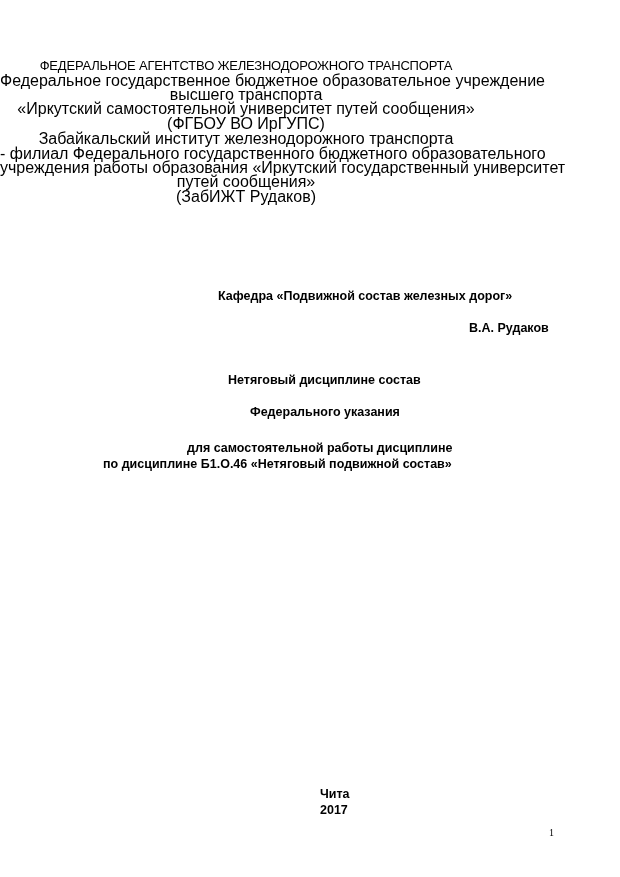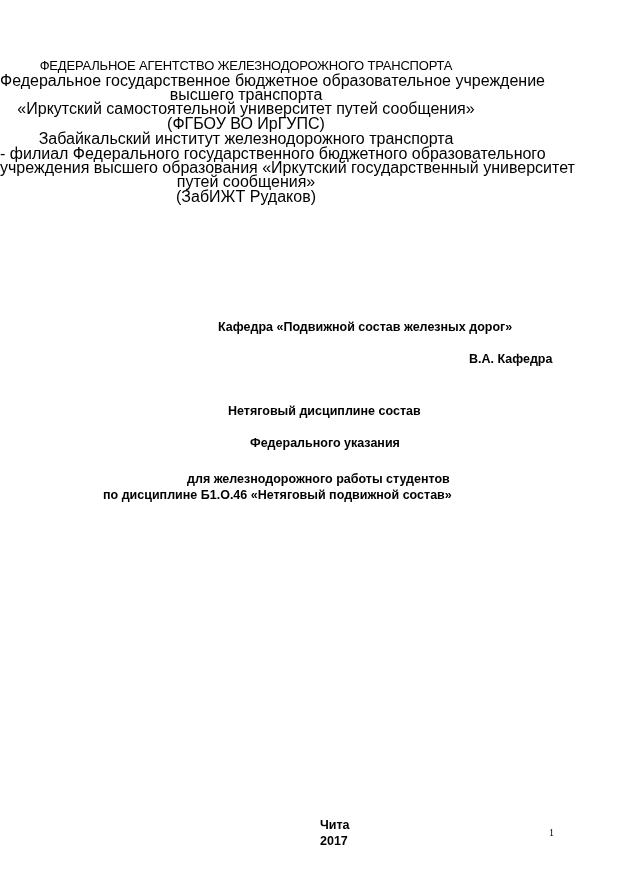--- a/index.html
+++ b/index.html
@@ -2,43 +2,43 @@
 <html><head>
 <meta charset="utf-8">
 <style>
   html, body { margin: 0; padding: 0; background: #ffffff; }
   body { width: 620px; height: 877px; position: relative; overflow: hidden;
          font-family: "Liberation Sans", "DejaVu Sans", sans-serif; color: #000; }
   .line { position: absolute; left: 0; width: 492px; text-align: center; white-space: nowrap; }
   .hdr { font-size: 16px; line-height: 14px; }
   .agency { font-size: 13px; top: 58px; letter-spacing: -0.2px; }
   .bold { font-weight: bold; font-size: 12.5px; }
-  .abs { position: absolute; white-space: nowrap; margin-top: 31px; }
+  .abs { position: absolute; white-space: nowrap; }
   .pagenum { position: absolute; left: 549px; top: 827px; font-family: "Liberation Serif", serif; font-size: 10px; }
 </style>
 </head>
 <body>
 
 <div>
   <div class="line agency">ФЕДЕРАЛЬНОЕ АГЕНТСТВО ЖЕЛЕЗНОДОРОЖНОГО ТРАНСПОРТА</div>
   <div class="line hdr" style="top:74px">Федеральное государственное бюджетное образовательное учреждение</div>
   <div class="line hdr" style="top:88px">высшего транспорта</div>
   <div class="line hdr" style="top:102px">«Иркутский самостоятельной университет путей сообщения»</div>
   <div class="line hdr" style="top:117px">(ФГБОУ ВО ИрГУПС)</div>
   <div class="line hdr" style="top:132px">Забайкальский институт железнодорожного транспорта</div>
   <div class="line hdr" style="top:147px">- филиал Федерального государственного бюджетного образовательного</div>
-  <div class="line hdr" style="top:161px">учреждения высшего   образования «Иркутский государственный университет</div>
+  <div class="line hdr" style="top:161px">учреждения работы   образования «Иркутский государственный университет</div>
   <div class="line hdr" style="top:175px">путей сообщения»</div>
   <div class="line hdr" style="top:190px">(ЗабИЖТ Рудаков)</div>
 
   <div class="abs bold" style="left:218px; top:289px">Кафедра «Подвижной состав железных дорог»</div>
-  <div class="abs bold" style="left:469px; top:321px">В.А. Кафедра</div>
+  <div class="abs bold" style="left:469px; top:321px">В.А. Рудаков</div>
 
   <div class="abs bold" style="left:228px; top:373px">Нетяговый дисциплине состав</div>
   <div class="abs bold" style="left:250px; top:405px">Федерального указания</div>
-  <div class="abs bold" style="left:187px; top:441px">для железнодорожного работы студентов</div>
+  <div class="abs bold" style="left:187px; top:441px">для самостоятельной работы дисциплине</div>
   <div class="abs bold" style="left:103px; top:457px">по дисциплине  Б1.О.46  «Нетяговый подвижной состав»</div>
 
   <div class="abs bold" style="left:320px; top:787px">Чита</div>
   <div class="abs bold" style="left:320px; top:803px">2017</div>
 
   <div class="pagenum">1</div>
 </div>
 
 </body></html>

